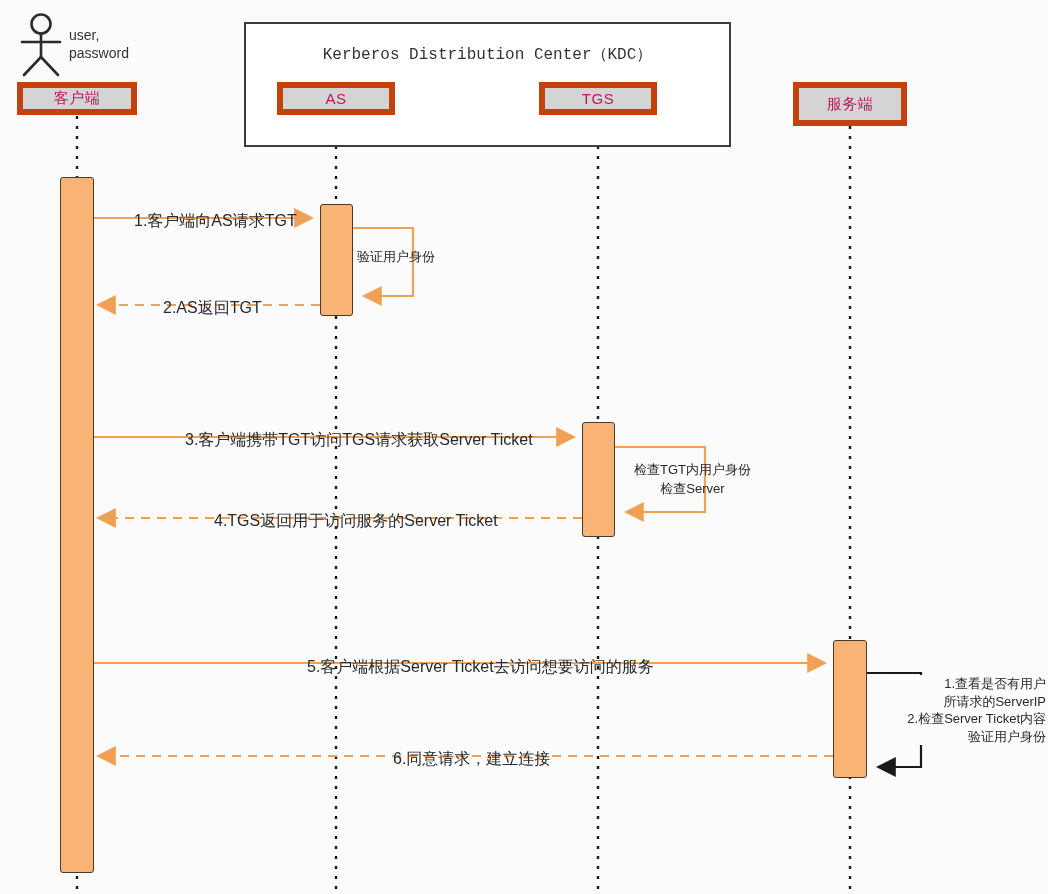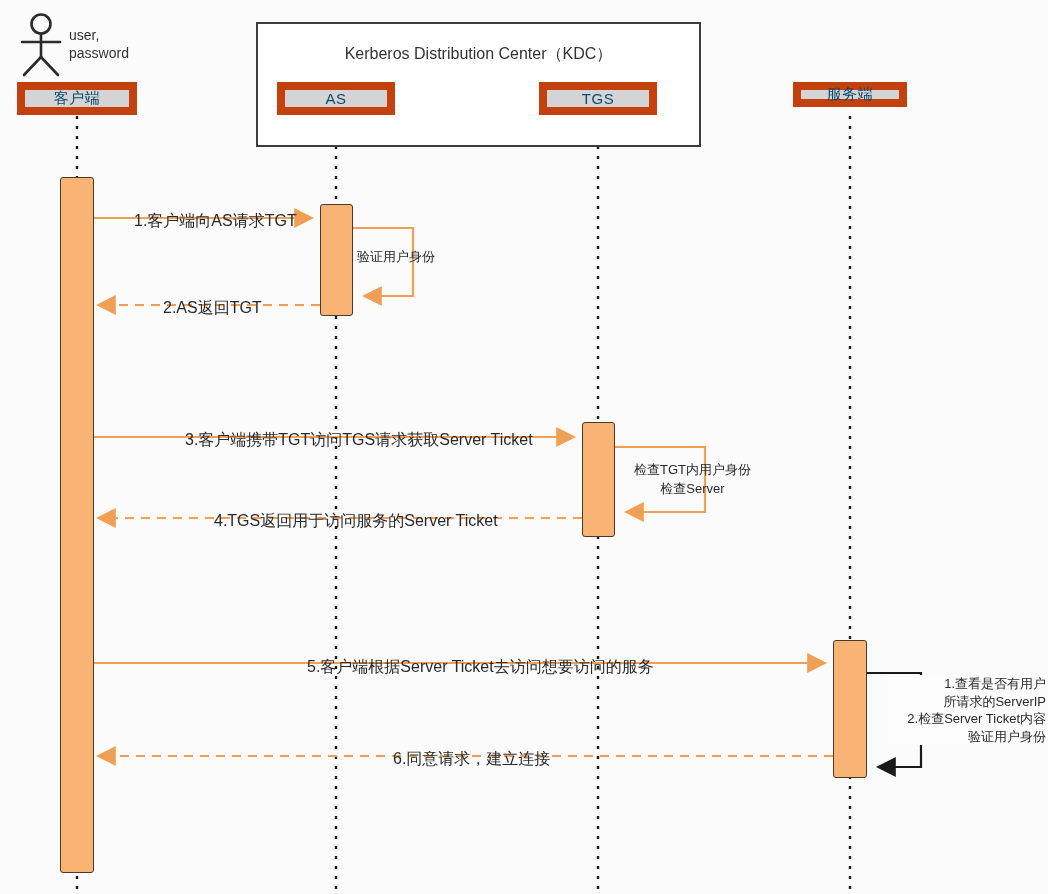--- a/index.html
+++ b/index.html
@@ -24,26 +24,26 @@
     left: 0;
     top: 0;
     width: 1048px;
     height: 894px;
   }
   
   .participant {
     position: absolute;
     box-sizing: border-box;
     background: #d4d4d4;
-    border: 8px solid #c2410c;
+    border: 6px solid #c2410c;
     display: flex;
     align-items: center;
     justify-content: center;
     font-size: 15px;
-    color: #0c4a6e;
+    color: #be185d;
     letter-spacing: .5px;
   }
   .participant.cjk { font-size: 15px; }
   
   #kdc-frame {
     position: absolute;
     box-sizing: border-box;
     background: #ffffff;
     border: 2px solid #3d3d3d;
   }
@@ -157,42 +157,42 @@
 
     <g stroke="#1a1a1a" stroke-width="2.2" fill="none">
       <path d="M 866 673 L 921 673 L 921 767 L 878 767" marker-end="url(#arrowDark)"></path>
     </g>
 
     <g>
       <line x1="833" y1="756" x2="98" y2="756" stroke="#f0a055" stroke-width="2.2" stroke-dasharray="9 7" marker-end="url(#arrowOrangeOpen)"></line>
     </g>
   </svg>
 
-  <div id="kdc-frame" style="left:256px; top:22px; width:445px; height:125px;">
+  <div id="kdc-frame" style="left:244px; top:22px; width:487px; height:125px;font-family:Liberation Mono, monospace;">
     <div id="kdc-title" style="top:20px;">Kerberos Distribution Center（KDC）</div>
   </div>
 
   <div class="actor-label" style="left:69px; top:26px;">
     <div>user,</div>
     <div>password</div>
   </div>
 
   <div class="participant cjk" style="left:17px; top:82px; width:120px; height:33px;">
     <span>客户端</span>
   </div>
 
   <div class="participant" style="left:277px; top:82px; width:118px; height:33px;">
     <span>AS</span>
   </div>
 
   <div class="participant" style="left:539px; top:82px; width:118px; height:33px;">
     <span>TGS</span>
   </div>
 
-  <div class="participant cjk" style="left:793px; top:82px; width:114px; height:25px;">
+  <div class="participant cjk" style="left:793px; top:82px; width:114px; height:44px;">
     <span>服务端</span>
   </div>
 
   <div class="activation" style="left:60px; top:177px; width:34px; height:696px;"></div>
 
   <div class="activation" style="left:320px; top:204px; width:33px; height:112px;"></div>
 
   <div class="activation" style="left:582px; top:422px; width:33px; height:115px;"></div>
 
   <div class="activation" style="left:833px; top:640px; width:34px; height:138px;"></div>

